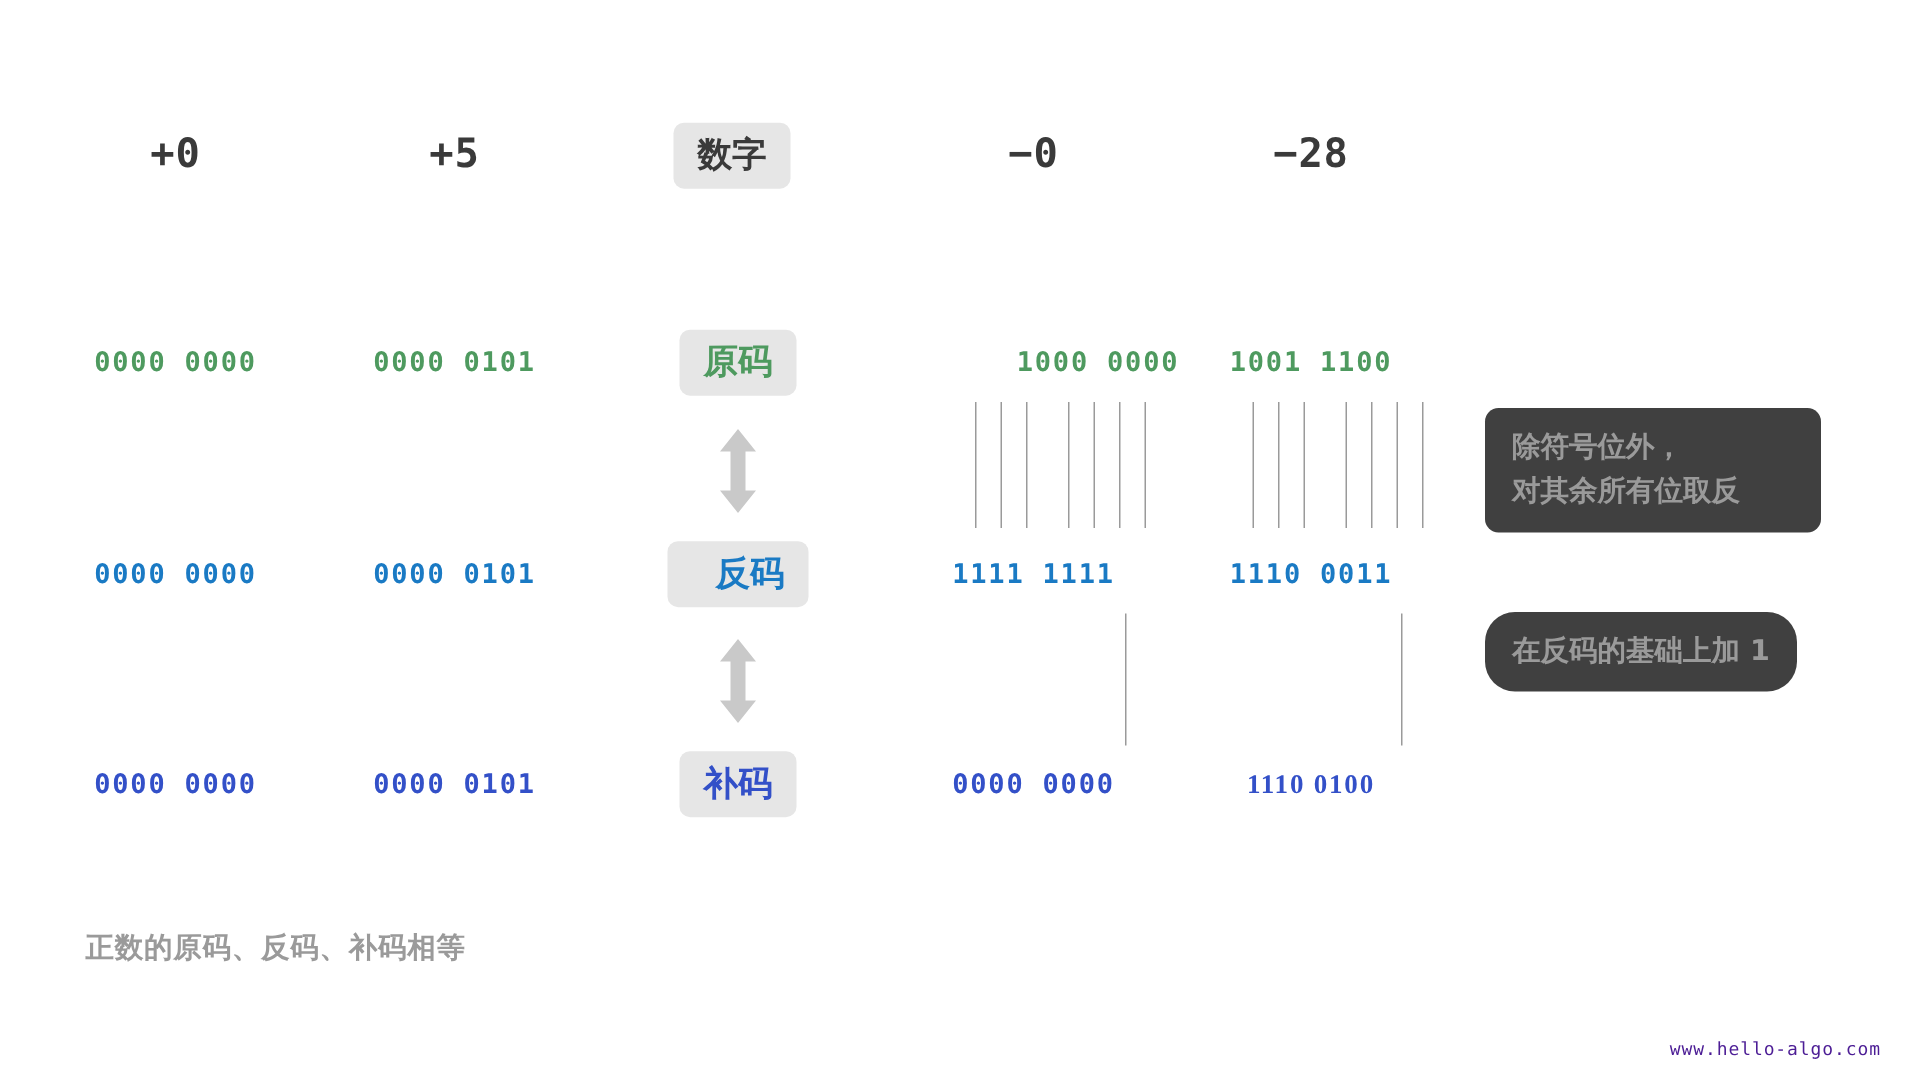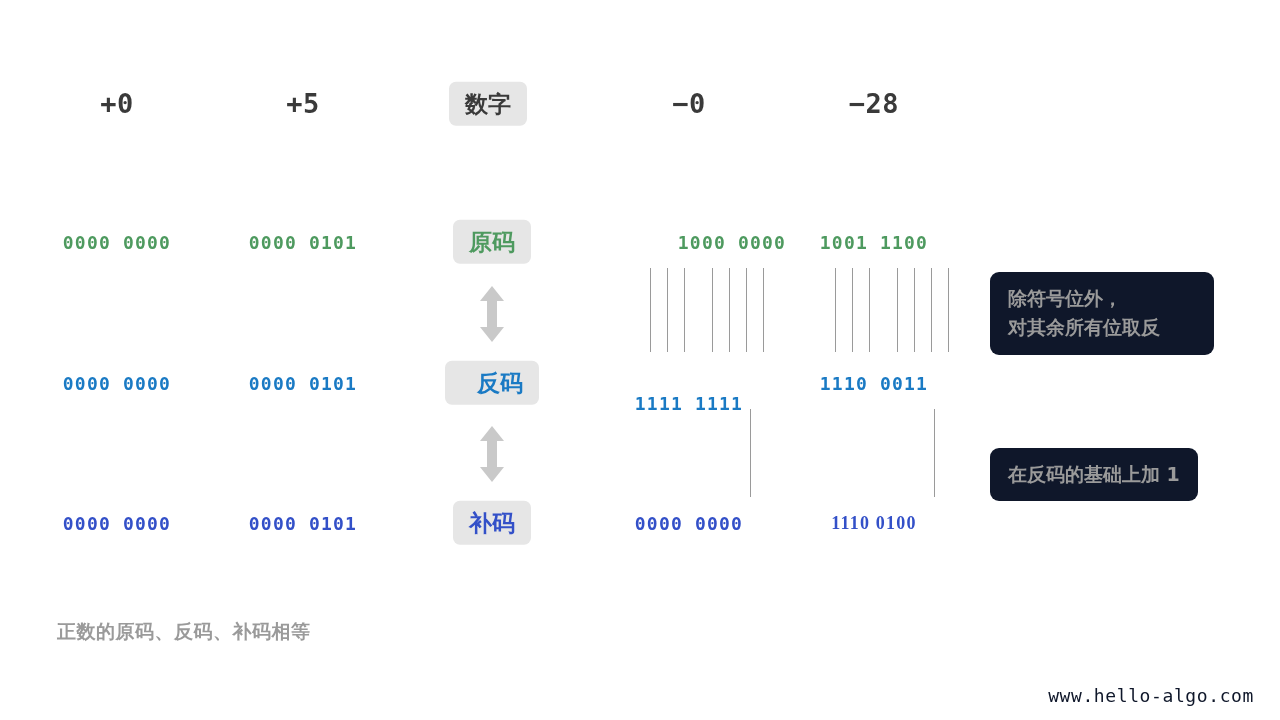--- a/index.html
+++ b/index.html
@@ -60,21 +60,21 @@
     white-space: nowrap;
   }
   .chip.dark   { color: #3a3a3a; }
   .chip.green  { color: #4e9a5f; }
   .chip.blue   { color: #1a7ac4; padding-left: 32px; }
   .chip.indigo { color: #3350c8; }
 
   
   .note {
     position: absolute;
-    background: #0f172a;
+    background: #404040;
     border-radius: 9px;
     padding: 12px 18px;
     color: #9a9a9a;
     font-size: 19px;
     font-weight: bold;
     line-height: 1.55;
     white-space: pre-line;
   }
 
   
@@ -85,22 +85,22 @@
     font-weight: bold;
     white-space: nowrap;
     letter-spacing: 0.5px;
   }
 
   
   .watermark {
     position: absolute;
     right: 26px;
     bottom: 14px;
-    color: #0f172a;
-    font-size: 18px;
+    color: #4c1d95;
+    font-size: 12px;
     font-family: "DejaVu Sans Mono", "Liberation Mono", monospace;
     letter-spacing: 0.6px;
   }
 
   
   .conn {
     position: absolute;
     width: 1px;
     background: #9a9a9a;
   }
@@ -136,21 +136,21 @@
   <div class="cell bits green" style="left:689px; top:242px;margin-left:43px;">1000 0000</div>
 
   <div class="cell bits green" style="left:874px; top:242px;">1001 1100</div>
 
   <div class="cell bits blue" style="left:117px; top:383px;">0000 0000</div>
 
   <div class="cell bits blue" style="left:303px; top:383px;">0000 0101</div>
 
   <div class="chip blue" style="left:492px; top:383px;">反码</div>
 
-  <div class="cell bits blue" style="left:689px; top:403px;">1111 1111</div>
+  <div class="cell bits blue" style="left:689px; top:383px;">1111 1111</div>
 
   <div class="cell bits blue" style="left:874px; top:383px;">1110 0011</div>
 
   <div class="cell bits indigo" style="left:117px; top:523px;">0000 0000</div>
 
   <div class="cell bits indigo" style="left:303px; top:523px;">0000 0101</div>
 
   <div class="chip indigo" style="left:492px; top:523px;">补码</div>
 
   <div class="cell bits indigo" style="left:689px; top:523px;">0000 0000</div>
@@ -184,20 +184,20 @@
 
   <div class="dbl-arrow" style="left:492px; top:454px;">
     <svg width="30" height="58" viewBox="0 0 30 58" aria-hidden="true">
       <polygon points="15,1 27,16 20,16 20,42 27,42 15,57 3,42 10,42 10,16 3,16" fill="#c9c9c9"></polygon>
     </svg>
   </div>
 
   <div class="note" style="left:990px; top:272px; width:188px;">除符号位外，
 对其余所有位取反</div>
 
-  <div class="note" style="left:990px; top:448px;">在反码的基础上加 1</div>
+  <div class="note" style="left:990px; top:408px;border-radius:20px;">在反码的基础上加 1</div>
 
   <div class="caption" style="left:57px; top:619px;">正数的原码、反码、补码相等</div>
 
 
   <div class="watermark">www.hello-algo.com</div>
 
 </div>
 
 </body></html>

